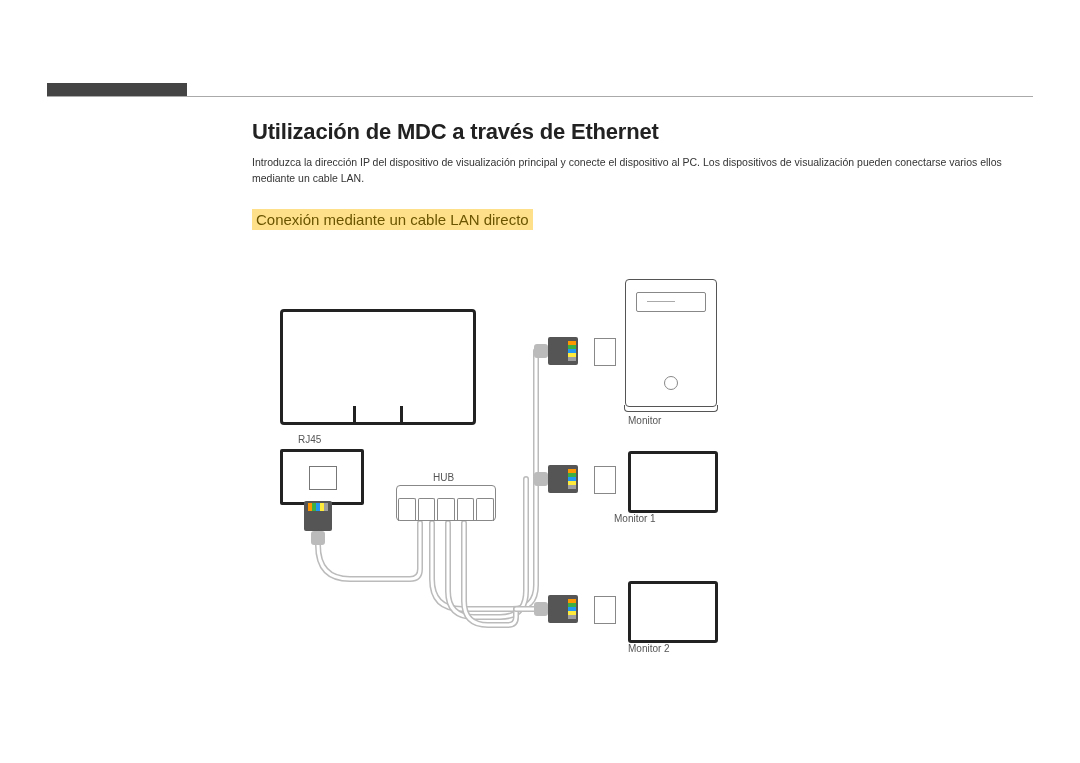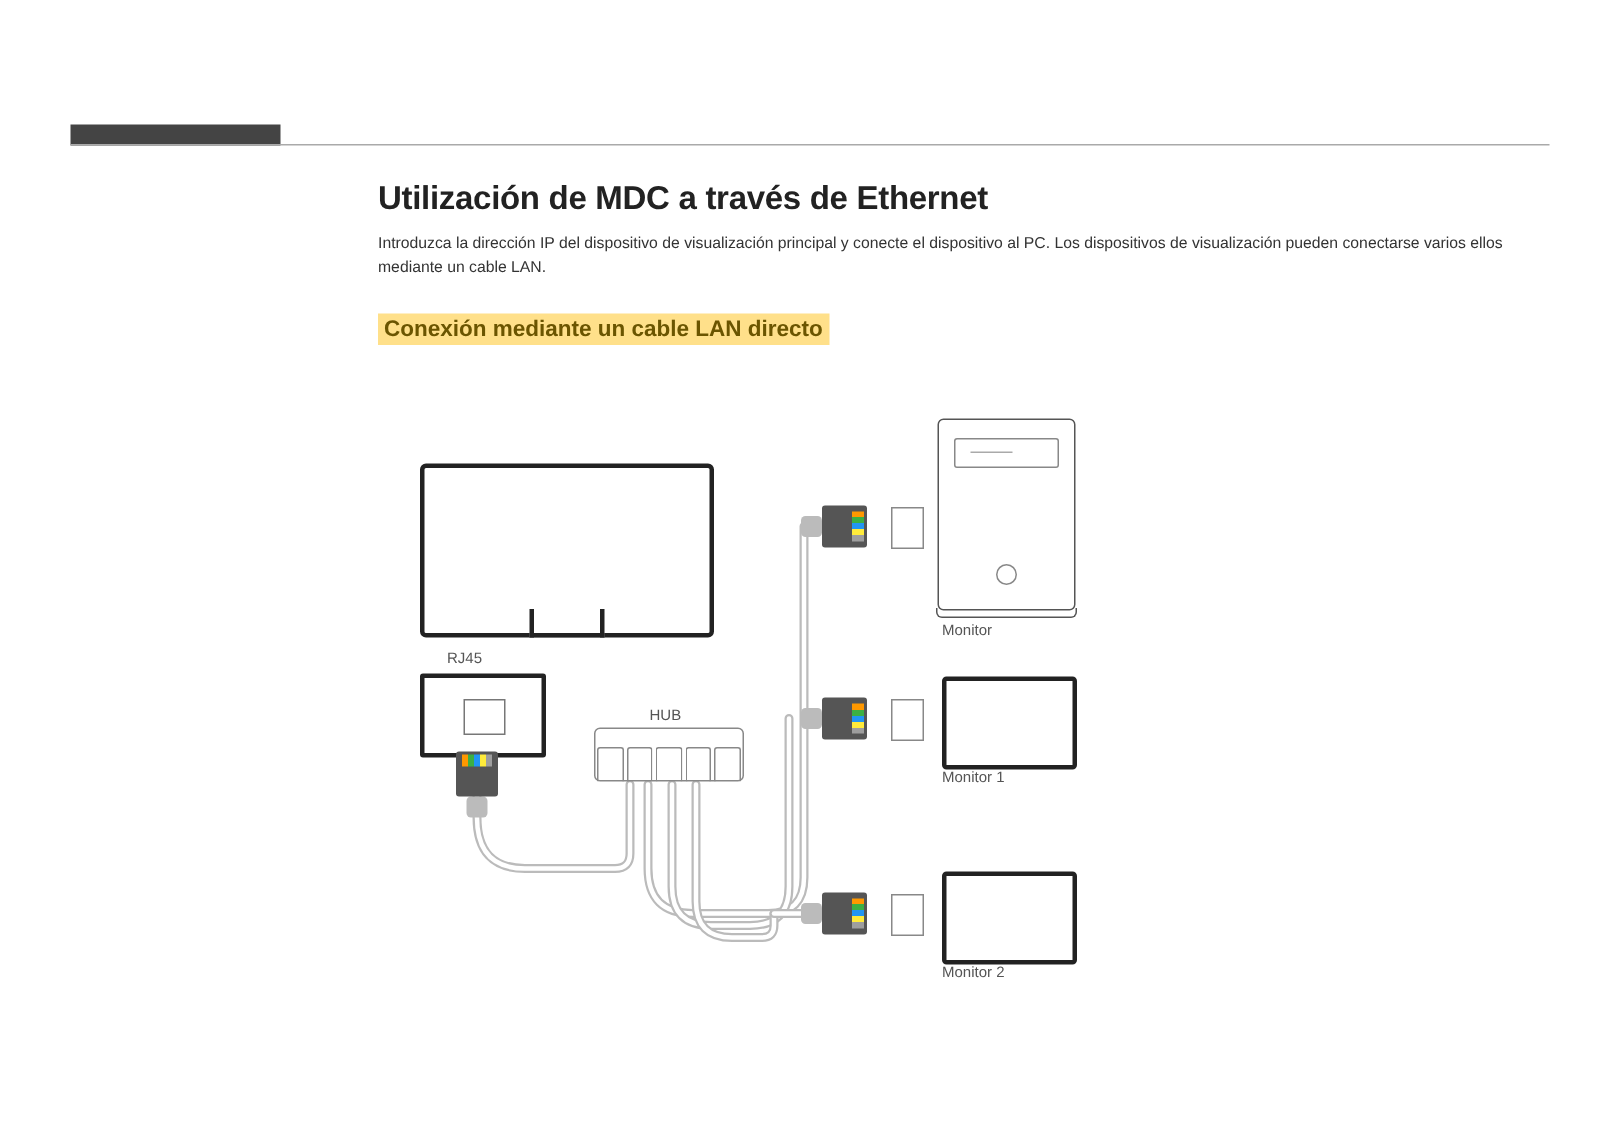--- a/index.html
+++ b/index.html
@@ -48,21 +48,21 @@
   }
   p.intro {
     font-size: 10.5px;
     line-height: 1.5;
     color: #333;
     margin: 0 0 22px 0;
   }
   h2.sub {
     display: inline-block;
     font-size: 15px;
-    font-weight: 700;
+    font-weight: 400;
     color: #6b5500;
     background: #ffe08a;
     padding: 2px 4px;
     margin: 0 0 6px 0;
   }
   .note-line {
     display: flex;
     align-items: flex-start;
     gap: 6px;
     margin-bottom: 6px;
@@ -383,21 +383,21 @@
     <div class="label" style="left:378px; top:136px;">Monitor</div>
 
     <div class="plug-h plugA">
         <div class="tail"></div>
         <div class="pb"></div>
         <div class="pins"></div>
       </div>
     <div class="socket sockA"></div>
 
     <div class="mon-small mon1"></div>
-    <div class="label" style="left:378px; top:234px;">Monitor 1</div>
+    <div class="label" style="left:364px; top:234px;">Monitor 1</div>
     <div class="plug-h plugB">
         <div class="tail"></div>
         <div class="pb"></div>
         <div class="pins"></div>
       </div>
     <div class="socket sockB"></div>
 
     <div class="mon-small mon2"></div>
     <div class="label" style="left:378px; top:364px;">Monitor 2</div>
     <div class="plug-h plugC">

